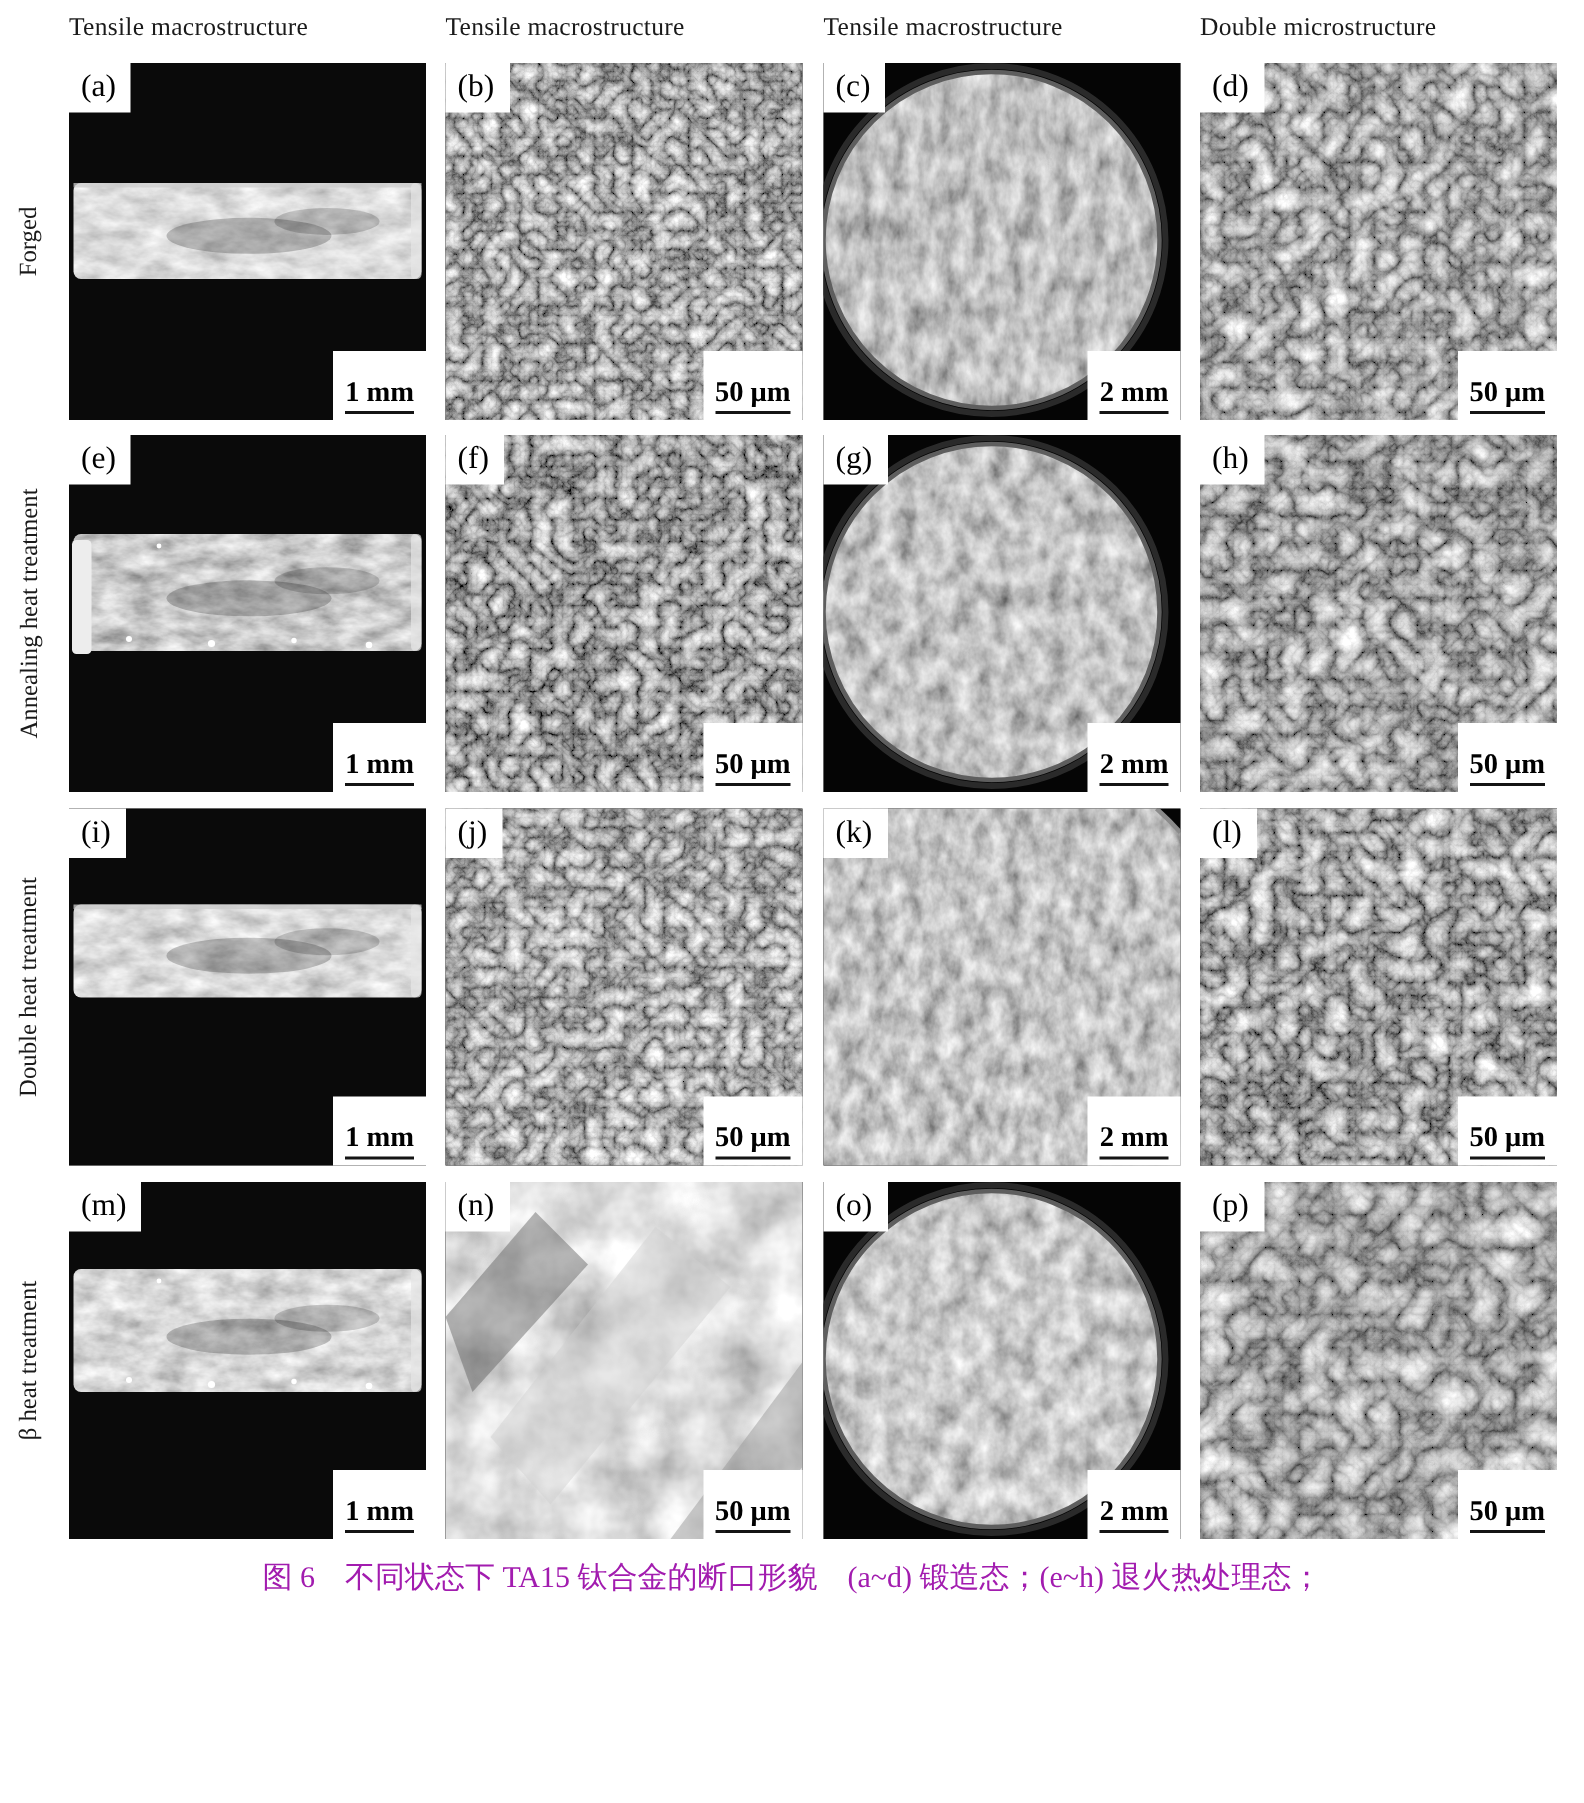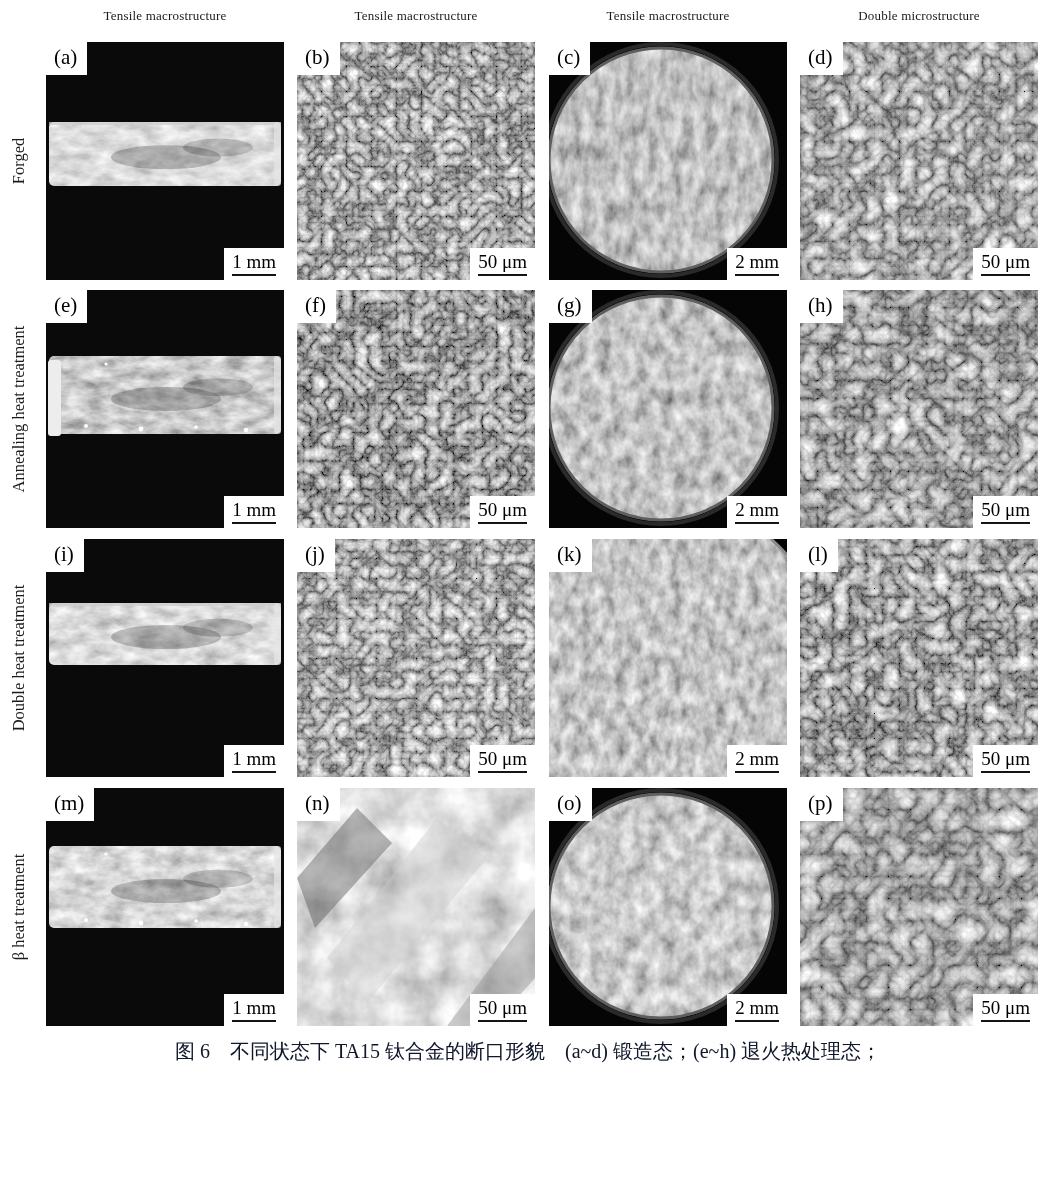--- a/index.html
+++ b/index.html
@@ -1,30 +1,30 @@
 <!DOCTYPE html>
 <html><head>
 <meta charset="utf-8">
 <style>
   html,body{margin:0;padding:0;background:#ffffff;}
   .page{position:relative;width:1056px;height:1202px;background:#ffffff;overflow:hidden;
         font-family:"Liberation Serif","DejaVu Serif",serif;color:#1a1a1a;}
-  .col-header{position:absolute;top:8px;width:238px;text-align:center;font-size:13px;
+  .col-header{position:absolute;top:8px;width:238px;font-size:17px;
         letter-spacing:0.2px;color:#1a1a1a;}
   .row-label{position:absolute;left:0;width:38px;height:238px;display:flex;align-items:center;
         justify-content:center;}
   .row-label span{transform:rotate(-90deg);white-space:nowrap;font-size:16.5px;color:#1a1a1a;}
   .panel{position:absolute;width:238px;height:238px;background:#0a0a0a;}
   .panel svg{display:block;}
   .plate{position:absolute;background:#ffffff;color:#000;line-height:1.1;}
   .label-plate{top:0;left:0;padding:4px 10px 6px 8px;font-size:21px;}
-  .scale-plate{bottom:0;right:0;padding:4px 8px 4px;display:flex;flex-direction:column;
-        align-items:center;font-size:19px;}
+  .scale-plate{bottom:0;right:0;padding:18px 8px 4px;display:flex;flex-direction:column;
+        align-items:center;font-size:19px;font-weight:bold;}
   .scale-line{height:2px;background:#141414;align-self:stretch;margin-top:1px;}
-  .cap{position:absolute;left:0;width:1056px;text-align:center;white-space:pre-wrap;color:#0f172a;}
+  .cap{position:absolute;left:0;width:1056px;text-align:center;white-space:pre-wrap;color:#a21caf;}
   .cap-zh{font-size:20px;}
   .cap-en{font-size:19px;}
 </style>
 </head>
 <body>
 
 <div class="page">
 
   <div class="col-header" style="left:46px">Tensile macrostructure</div>
   <div class="col-header" style="left:297px">Tensile macrostructure</div>

